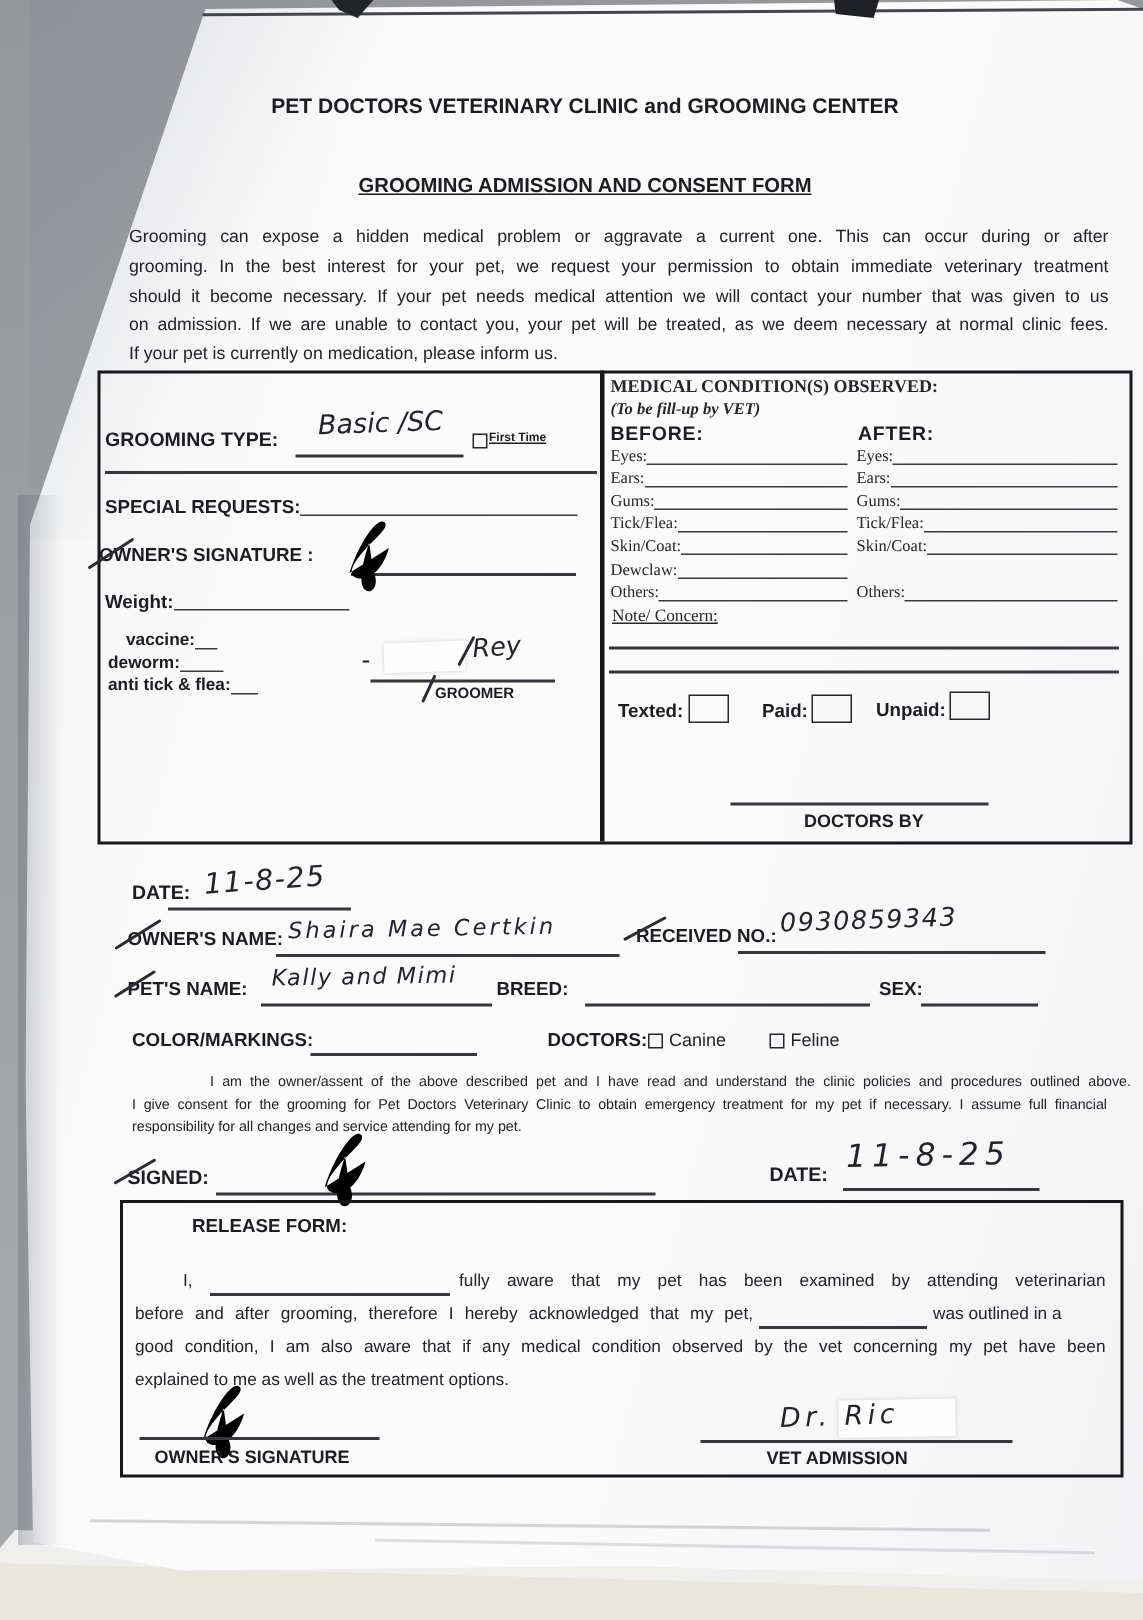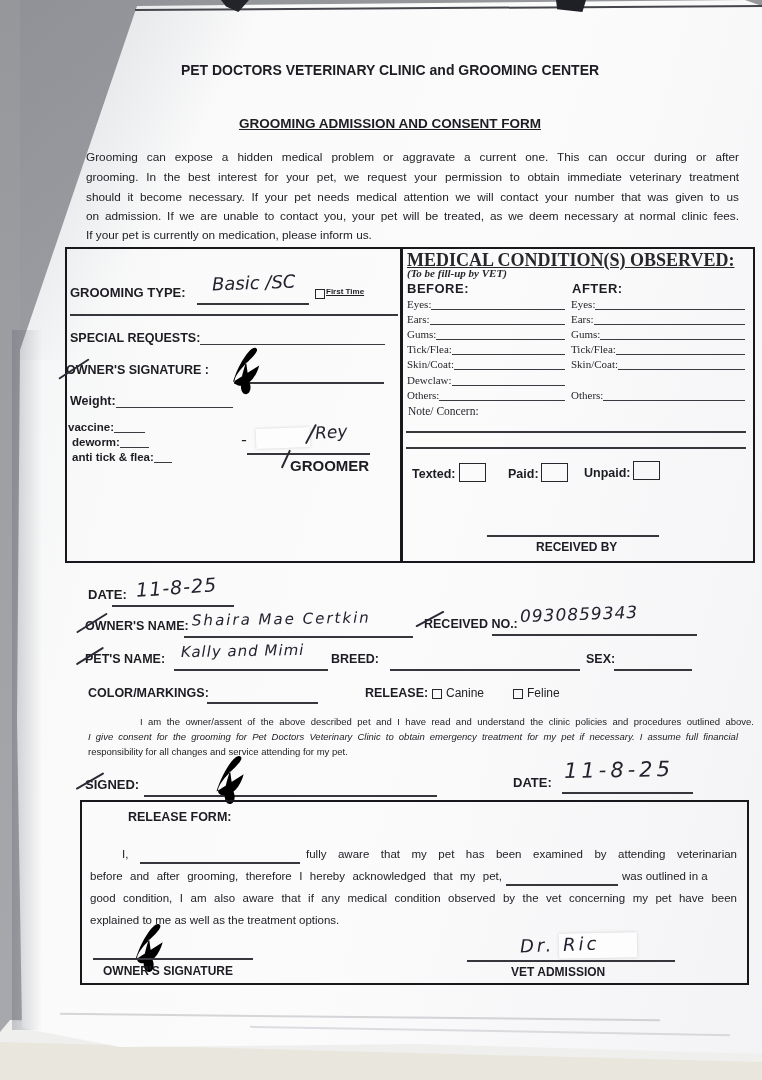--- a/index.html
+++ b/index.html
@@ -7,21 +7,21 @@
     background:linear-gradient(180deg,#96979b 0%,#a2a3a7 60%,#a8a9ac 100%);
     font-family:"Liberation Sans",sans-serif;}
   .abs{position:absolute;}
   .lbl{position:absolute;font-weight:bold;color:#1c1c22;white-space:nowrap;}
   .txt{position:absolute;color:#222228;white-space:nowrap;}
   .ser{font-family:"Liberation Serif",serif;color:#26262b;}
   .hl{position:absolute;background:#36373d;height:1.5px;}
   .hand{position:absolute;font-family:"DejaVu Sans",sans-serif;font-style:italic;color:#23232f;white-space:nowrap;}
   .cb{position:absolute;border:1.6px solid #26262c;background:transparent;}
   .slash{position:absolute;height:2.2px;background:#2b2b36;border-radius:2px;}
-  .row{position:absolute;display:flex;align-items:flex-end;}
+  .row{position:absolute;display:flex;align-items:center;}
   .row .fill{flex:1;border-bottom:1.4px solid #3a3b41;height:11px;}
   .jl{text-align:justify;text-align-last:justify;white-space:normal;}
   .paper{position:absolute;inset:0;
     background:linear-gradient(105deg,#e8eaee 0px,#f5f6f7 110px,#fafafa 260px,#fbfbfc 55%,#f3f3f5 100%);
     clip-path:polygon(137px 6px,745px 0px,762px 6px,762px 1054px,420px 1044px,120px 1047px,22px 1028px,17px 720px,20px 350px);}
   .sig{position:absolute;}
   .box{position:absolute;border:2.5px solid #17171c;}
   .whiteout{position:absolute;background:#fdfdfe;box-shadow:0 0 3px rgba(180,180,185,.6);}
   .shade{position:absolute;pointer-events:none;}
 </style>
@@ -79,41 +79,41 @@
   <svg class="sig" style="left:218px;top:340px;" width="58" height="56" viewBox="0 0 60 64">
       <use href="#sigpath"></use>
     </svg>
 
   <div class="row" style="left:70px;top:394px;width:163px;">
     <span class="lbl" style="position:static;font-size:12.5px;">Weight:</span>
     <span class="fill"></span>
   </div>
 
   <div class="row" style="left:68px;top:421px;width:77px;">
-    <span class="lbl" style="position:static;font-size:11.5px;">vaccine:</span>
+    <span class="lbl" style="position:static;font-size:11.5px;padding-left:16px;">vaccine:</span>
     <span class="fill"></span>
   </div>
   <div class="row" style="left:72px;top:436px;width:77px;">
     <span class="lbl" style="position:static;font-size:11.5px;">deworm:</span>
     <span class="fill"></span>
   </div>
   <div class="row" style="left:72px;top:451px;width:100px;">
     <span class="lbl" style="position:static;font-size:11.5px;">anti tick &amp; flea:</span>
     <span class="fill"></span>
   </div>
 
   <div class="whiteout" style="left:256px;top:428px;width:54px;height:20px;transform:rotate(-2deg);"></div>
   <div class="hand" style="left:241px;top:430px;font-size:16px;">-</div>
   <div class="slash" style="left:300px;top:433px;width:22px;transform:rotate(-62deg);"></div>
   <div class="hand" style="left:315px;top:422px;font-size:17px;transform:rotate(-4deg);">Rey</div>
   <div class="hl" style="left:247px;top:453px;width:123px;"></div>
   <div class="slash" style="left:276px;top:458px;width:20px;transform:rotate(-65deg);"></div>
-  <div class="lbl" style="left:290px;top:457px;font-size:15px;">GROOMER</div>
-
-  <div class="lbl ser" style="left:407px;top:250px;font-size:18px;text-decoration:underline;">MEDICAL CONDITION(S) OBSERVED:</div>
+  <div class="lbl" style="left:290px;top:457px;font-size:10px;">GROOMER</div>
+
+  <div class="lbl ser" style="left:407px;top:250px;font-size:12px;">MEDICAL CONDITION(S) OBSERVED:</div>
   <div class="lbl ser" style="left:407px;top:267px;font-size:11px;font-style:italic;">(To be fill-up by VET)</div>
   <div class="lbl" style="left:407px;top:281px;font-size:13px;letter-spacing:.5px;">BEFORE:</div>
   <div class="lbl" style="left:572px;top:281px;font-size:13px;letter-spacing:.5px;">AFTER:</div>
 
   <div class="row" style="left:407px;top:298px;width:158px;">
       <span class="ser" style="font-size:11px;">Eyes:</span>
       <span class="fill"></span>
     </div>
   <div class="row" style="left:407px;top:313px;width:158px;">
       <span class="ser" style="font-size:11px;">Ears:</span>
@@ -158,33 +158,33 @@
     </div>
   <div class="row" style="left:571px;top:358px;width:174px;">
       <span class="ser" style="font-size:11px;">Skin/Coat:</span>
       <span class="fill"></span>
     </div>
   <div class="row" style="left:571px;top:389px;width:174px;">
       <span class="ser" style="font-size:11px;">Others:</span>
       <span class="fill"></span>
     </div>
 
-  <div class="txt ser" style="left:408px;top:405px;font-size:11.5px;">Note/ Concern:</div>
+  <div class="txt ser" style="left:408px;top:405px;font-size:11.5px;text-decoration:underline;">Note/ Concern:</div>
   <div class="hl" style="left:406px;top:431px;width:340px;"></div>
   <div class="hl" style="left:406px;top:447px;width:340px;"></div>
 
   <div class="lbl" style="left:412px;top:467px;font-size:12.5px;">Texted:</div>
   <div class="cb" style="left:459px;top:463px;width:25px;height:17px;"></div>
   <div class="lbl" style="left:508px;top:467px;font-size:12.5px;">Paid:</div>
   <div class="cb" style="left:541px;top:463px;width:25px;height:17px;"></div>
   <div class="lbl" style="left:584px;top:466px;font-size:12.5px;">Unpaid:</div>
   <div class="cb" style="left:633px;top:461px;width:25px;height:17px;"></div>
 
   <div class="hl" style="left:487px;top:535px;width:172px;"></div>
-  <div class="lbl" style="left:536px;top:540px;font-size:12px;">RECEIVED BY</div>
+  <div class="lbl" style="left:536px;top:540px;font-size:12px;">DOCTORS BY</div>
 
   <div class="lbl" style="left:88px;top:587px;font-size:13px;">DATE:</div>
   <div class="hl" style="left:112px;top:605px;width:122px;"></div>
   <div class="hand" style="left:136px;top:576px;font-size:19px;letter-spacing:1px;transform:rotate(-4deg);">11-8-25</div>
 
   <div class="lbl" style="left:85px;top:619px;font-size:12.5px;">OWNER'S NAME:</div>
   <div class="slash" style="left:74px;top:622px;width:36px;transform:rotate(-32deg);"></div>
   <div class="hl" style="left:184px;top:636px;width:229px;"></div>
   <div class="hand" style="left:192px;top:610px;font-size:15px;letter-spacing:2px;transform:rotate(-1deg);">Shaira Mae Certkin</div>
   <div class="lbl" style="left:424px;top:617px;font-size:12.5px;">RECEIVED NO.:</div>
@@ -196,28 +196,28 @@
   <div class="slash" style="left:74px;top:655px;width:32px;transform:rotate(-32deg);"></div>
   <div class="hl" style="left:174px;top:669px;width:154px;"></div>
   <div class="hand" style="left:181px;top:642px;font-size:15px;letter-spacing:1px;transform:rotate(-1deg);">Kally and Mimi</div>
   <div class="lbl" style="left:331px;top:652px;font-size:12.5px;">BREED:</div>
   <div class="hl" style="left:390px;top:669px;width:190px;"></div>
   <div class="lbl" style="left:586px;top:652px;font-size:12.5px;">SEX:</div>
   <div class="hl" style="left:614px;top:669px;width:78px;"></div>
 
   <div class="lbl" style="left:88px;top:686px;font-size:12.5px;">COLOR/MARKINGS:</div>
   <div class="hl" style="left:207px;top:702px;width:111px;"></div>
-  <div class="lbl" style="left:365px;top:686px;font-size:12.5px;">RELEASE:</div>
+  <div class="lbl" style="left:365px;top:686px;font-size:12.5px;">DOCTORS:</div>
   <div class="cb" style="left:432px;top:689px;width:8px;height:8px;"></div>
   <div class="txt" style="left:446px;top:686px;font-size:12px;">Canine</div>
   <div class="cb" style="left:513px;top:689px;width:8px;height:8px;"></div>
   <div class="txt" style="left:527px;top:686px;font-size:12px;">Feline</div>
 
   <div class="txt jl" style="left:104px;top:716px;width:650px;font-size:9.5px;text-indent:36px;">I am the owner/assent of the above described pet and I have read and understand the clinic policies and procedures outlined above.</div>
-  <div class="txt jl" style="left:88px;top:731px;width:650px;font-size:9.5px;font-style:italic;">I give consent for the grooming for Pet Doctors Veterinary Clinic to obtain emergency treatment for my pet if necessary. I assume full financial</div>
+  <div class="txt jl" style="left:88px;top:731px;width:650px;font-size:9.5px;">I give consent for the grooming for Pet Doctors Veterinary Clinic to obtain emergency treatment for my pet if necessary. I assume full financial</div>
   <div class="txt" style="left:88px;top:746px;font-size:9.5px;">responsibility for all changes and service attending for my pet.</div>
 
   <div class="lbl" style="left:85px;top:777px;font-size:13px;">SIGNED:</div>
   <div class="slash" style="left:74px;top:780px;width:32px;transform:rotate(-30deg);"></div>
   <div class="hl" style="left:144px;top:795px;width:293px;height:2px;"></div>
   <svg class="sig" style="left:200px;top:748px;" width="62" height="58" viewBox="0 0 60 64">
       <use href="#sigpath"></use>
     </svg>
   <div class="lbl" style="left:513px;top:775px;font-size:13px;">DATE:</div>
   <div class="hl" style="left:562px;top:792px;width:131px;"></div>

